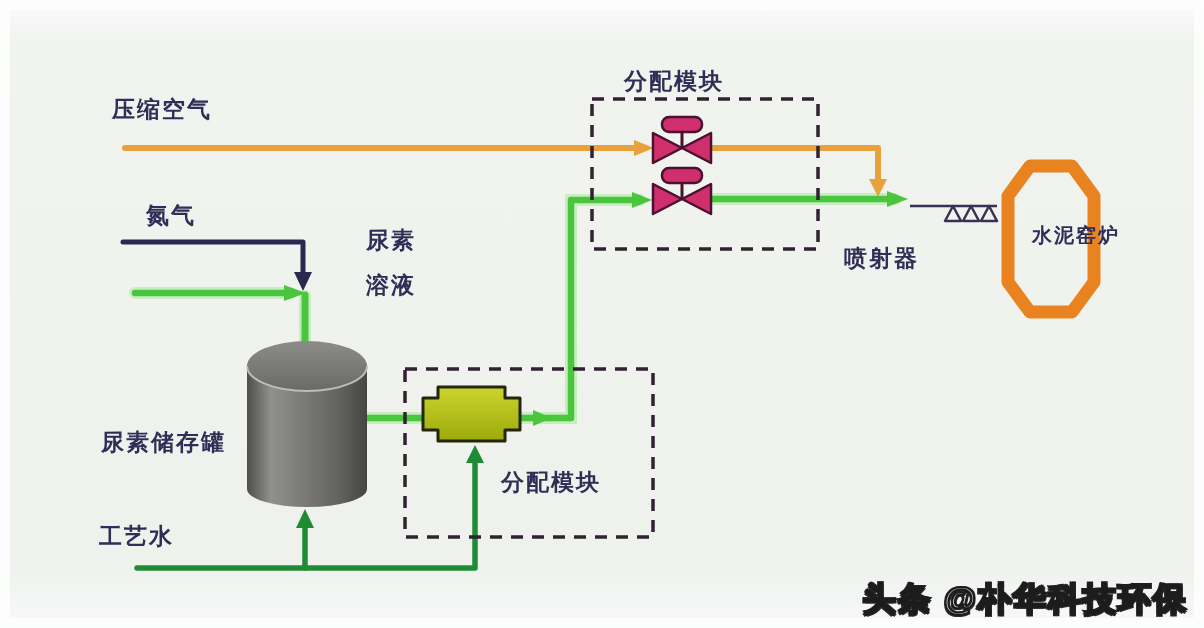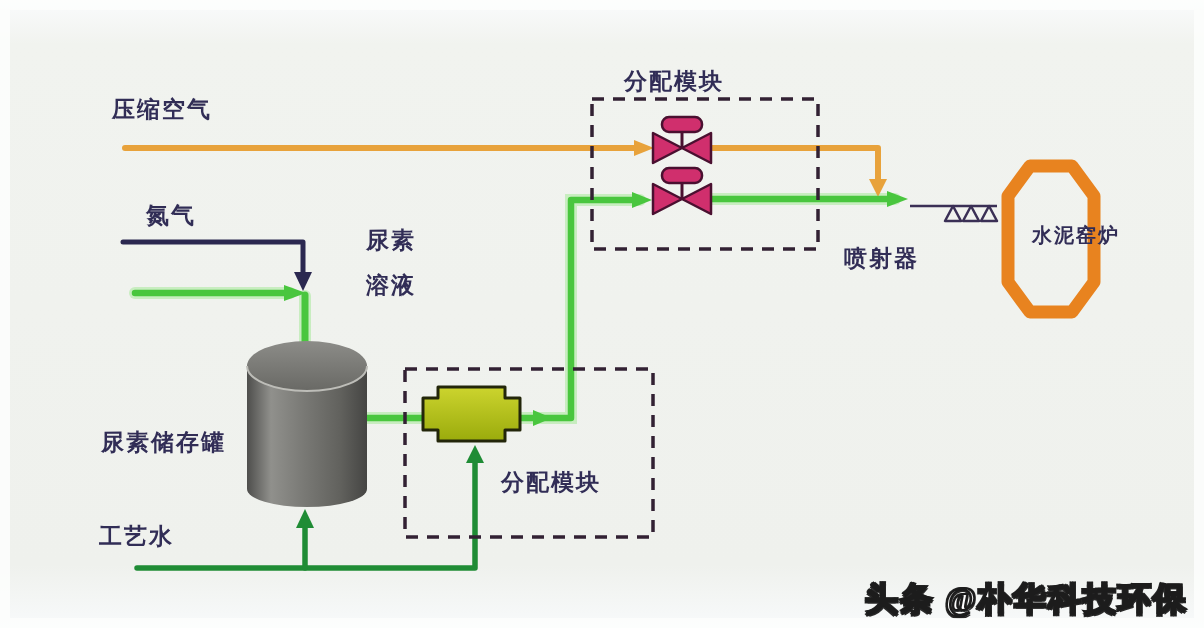--- a/index.html
+++ b/index.html
@@ -15,21 +15,20 @@
     letter-spacing:2px;white-space:nowrap;line-height:1.0;
   }
   .lbl.big{font-size:20px;}
   .two-line{line-height:45px;}
   .watermark{
     position:absolute;right:16px;bottom:6px;font-size:33px;font-weight:700;
     color:#ffffff;letter-spacing:2px;
     -webkit-text-stroke:2px #1c1c1c;
     text-shadow:-1.5px -1.5px 0 #2a2a2a,1.5px -1.5px 0 #2a2a2a,
                 -1.5px 1.5px 0 #2a2a2a,1.5px 1.5px 0 #2a2a2a;
-    font-family:Liberation Serif, serif;
   }
 </style>
 </head>
 <body>
 
 <div class="stage">
 
   <svg class="diagram" width="1204" height="628" viewBox="0 0 1204 628">
     <defs>
       <linearGradient id="tankGrad" x1="0" y1="0" x2="1" y2="0">

